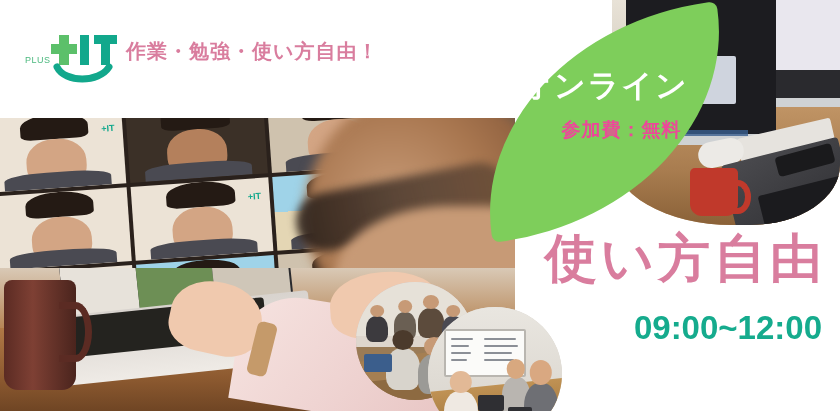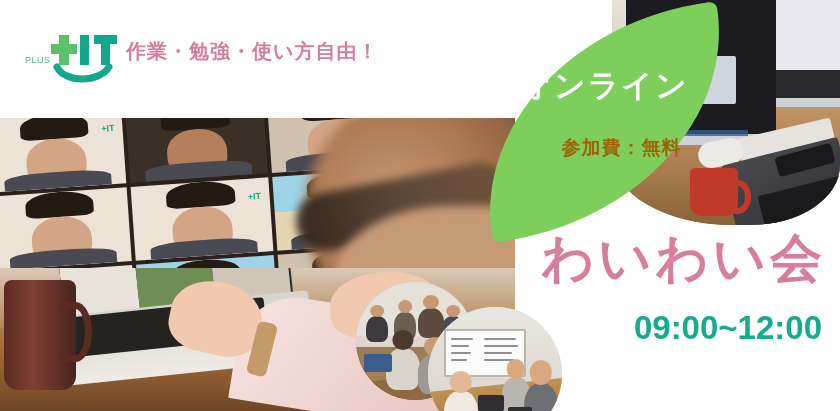--- a/index.html
+++ b/index.html
@@ -191,22 +191,22 @@
     position:absolute;left:477px;top:18px;width:255px;height:208px;
     display:flex;flex-direction:column;align-items:center;justify-content:flex-start;
     padding-top:50px;box-sizing:border-box;
   }
   .leaf-line1,.leaf-line2{
     color:#ffffff;font-size:31px;font-weight:bold;letter-spacing:2px;
     line-height:1.18;white-space:nowrap;
   }
   .leaf-line2{margin-left:-18px;}
   .leaf-fee{
-    color:#a16207;font-size:19px;font-weight:bold;letter-spacing:1px;
-    margin-top:30px;margin-left:34px;white-space:nowrap;
+    color:#ec4899;font-size:19px;font-weight:bold;letter-spacing:1px;
+    margin-top:12px;margin-left:34px;white-space:nowrap;
   }
 
   
   .logo{position:absolute;left:25px;top:33px;width:92px;height:52px;}
   .logo .plus-word{
     position:absolute;left:0;top:22px;font-size:9px;font-weight:normal;
     letter-spacing:.5px;color:#4cb97f;
   }
   .logo svg{position:absolute;left:26px;top:0;}
 
@@ -391,18 +391,18 @@
       <rect x="43" y="2" width="23" height="9" fill="#12a88c"></rect>
       <rect x="50" y="2" width="9" height="30" fill="#12a88c"></rect>
       <path d="M6 34 C14 50, 48 50, 58 34" stroke="#12a88c" stroke-width="7" fill="none" stroke-linecap="round"></path>
     </svg>
   </div>
 
   <div class="headline">
     <span class="l1">作業・勉強・使い方自由！</span>
   </div>
 
-  <div class="event-title">わいわい会</div>
+  <div class="event-title">使い方自由</div>
   <div class="event-date">
     <span class="d2">09:00~12:00</span>
   </div>
 
 </div>
 
 </body></html>

